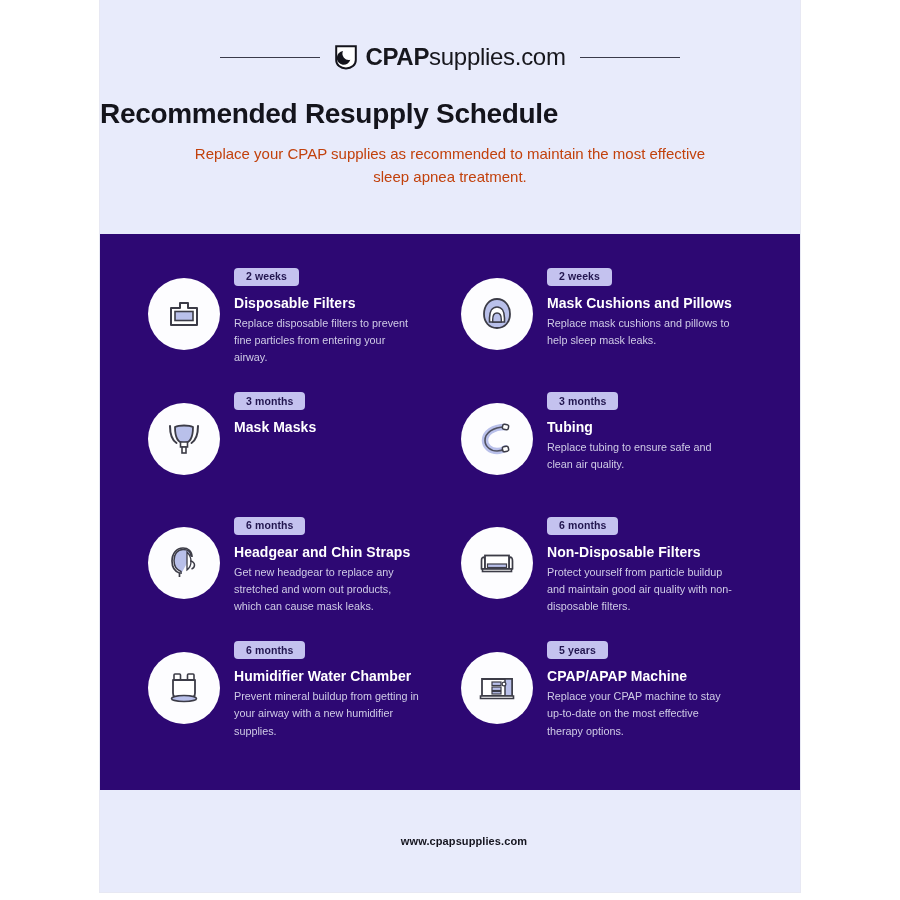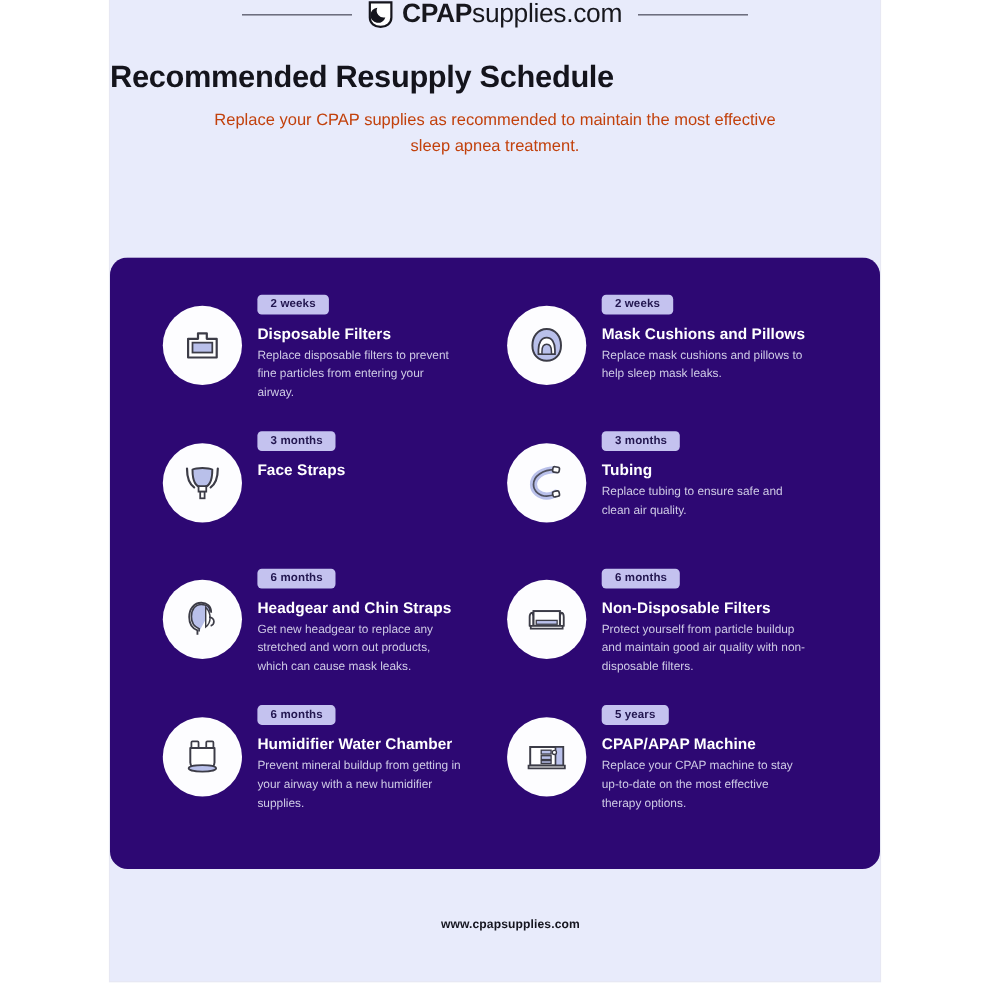--- a/index.html
+++ b/index.html
@@ -29,20 +29,21 @@
     padding: 0;
     height: 234px;
     position: relative;
   }
 
   .logo-row {
     display: flex;
     align-items: center;
     justify-content: center;
     gap: 14px;
+    padding-top: 44px;
   }
   .rule {
     height: 1px;
     background: #3a3a4a;
     width: 100px;
     flex: 0 0 auto;
   }
   .logo-wrap {
     display: flex;
     align-items: center;
@@ -81,21 +82,20 @@
     max-width: 520px;
     font-weight: 400;
   }
 
   
   .body-dark {
     background: #2d0873;
     padding: 30px 48px 28px 48px;
     height: 556px;
     box-sizing: border-box;
-    border-radius: 16px;
   }
   .grid {
     display: grid;
     grid-template-columns: 1fr 1fr;
     grid-template-rows: repeat(4, 1fr);
     column-gap: 22px;
     row-gap: 0px;
     height: 100%;
   }
   .card {
@@ -224,21 +224,21 @@
           <svg width="46" height="46" viewBox="0 0 46 46">
             <path d="M9 10 C9 18 11 24 15.5 27" fill="none" stroke="#3c3c47" stroke-width="2" stroke-linecap="round"></path>
             <path d="M37 10 C37 18 35 24 30.5 27" fill="none" stroke="#3c3c47" stroke-width="2" stroke-linecap="round"></path>
             <path d="M14 11 C14 22 17 27 23 27 C29 27 32 22 32 11 C28 9 18 9 14 11 Z" fill="#b9c0ea" stroke="#3c3c47" stroke-width="1.8" stroke-linejoin="round"></path>
             <path d="M19.5 26 h7 v5 h-7 z" fill="#ffffff" stroke="#3c3c47" stroke-width="1.6"></path>
             <rect x="21" y="31" width="4" height="6" fill="#ffffff" stroke="#3c3c47" stroke-width="1.6"></rect>
           </svg>
         </div>
         <div class="card-body">
           <span class="badge">3 months</span>
-          <div class="card-title">Face Straps</div>
+          <div class="card-title">Mask Masks</div>
         </div>
       </div>
 
       <div class="card">
         <div class="icon-circle">
           <svg width="46" height="46" viewBox="0 0 46 46">
             <path d="M31 11 C19 11 11 17 11 24.5 C11 30.5 16.5 35 23 35 C26 35 29 34 31 32.5" fill="none" stroke="#b9c0ea" stroke-width="6.5" stroke-linecap="round"></path>
             <path d="M31 11 C19 11 11 17 11 24.5 C11 30.5 16.5 35 23 35 C26 35 29 34 31 32.5" fill="none" stroke="#3c3c47" stroke-width="1.6" stroke-linecap="round" opacity="0.85" stroke-dasharray="0"></path>
             <rect x="28.5" y="8.5" width="6" height="5" rx="1.6" fill="#ffffff" stroke="#3c3c47" stroke-width="1.5" transform="rotate(10 31.5 11)"></rect>
             <rect x="28.5" y="30.5" width="6" height="5" rx="1.6" fill="#ffffff" stroke="#3c3c47" stroke-width="1.5" transform="rotate(-12 31.5 33)"></rect>

